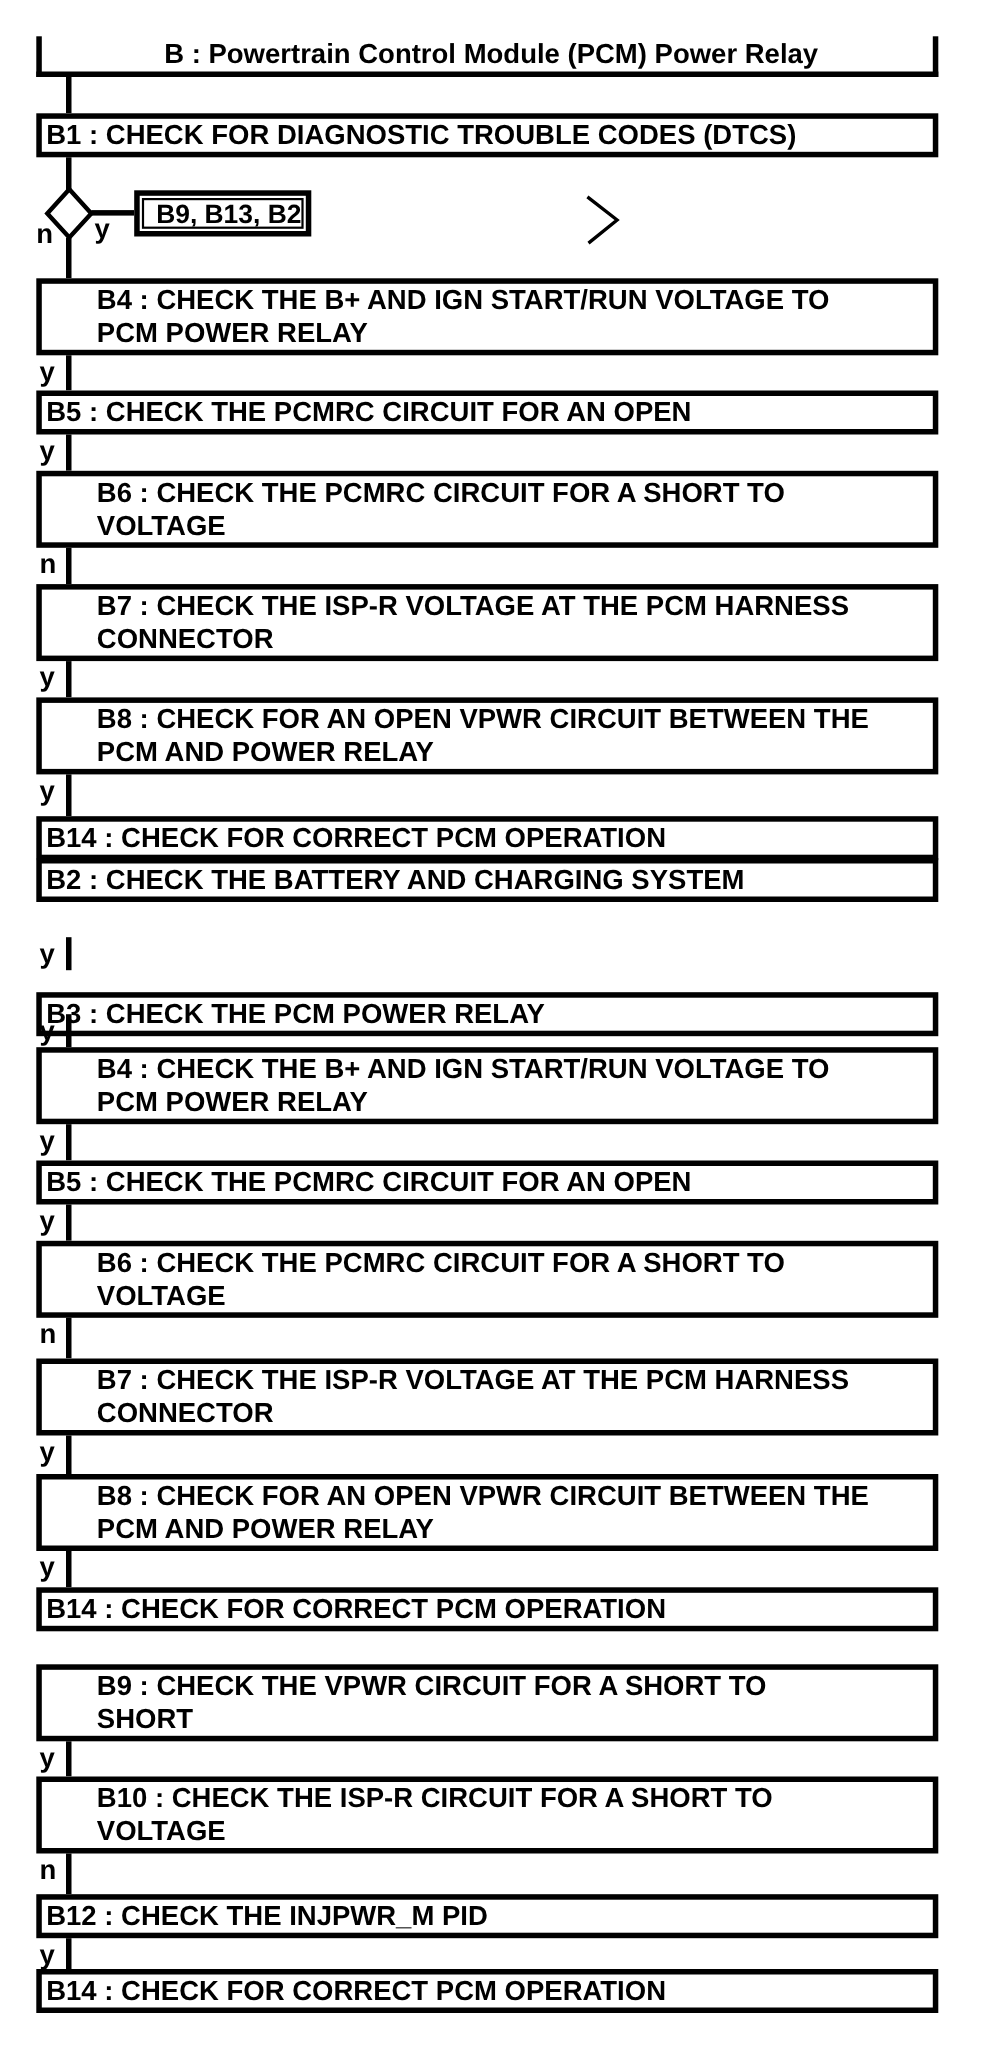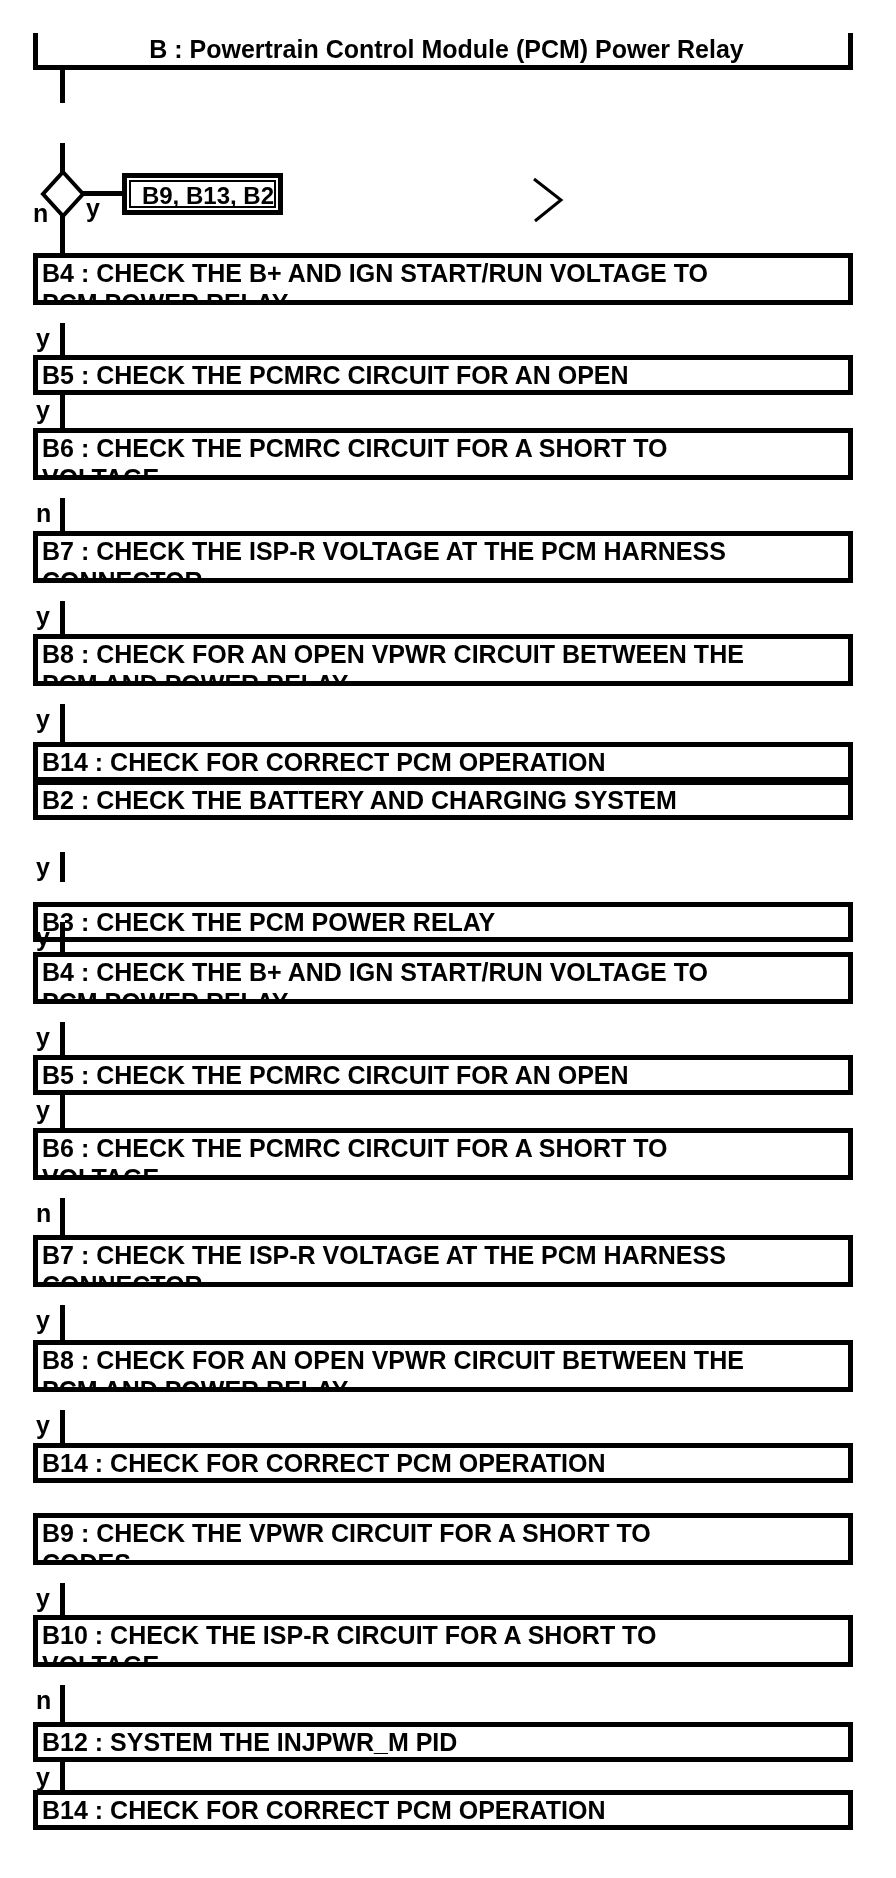--- a/index.html
+++ b/index.html
@@ -15,21 +15,21 @@
     border-left:5px solid #000;border-right:5px solid #000;border-bottom:5px solid #000;text-align:center;
   }
   .title-box .ln{display:block;font-size:25px;line-height:31px;padding:1px 0 0 7px;white-space:nowrap;}
   
   .step{
     position:absolute;left:33px;width:820px;box-sizing:border-box;
     border:5px solid #000;background:#fff;overflow:hidden;
   }
   .step .ln{display:block;font-size:25px;line-height:30px;padding-left:4px;white-space:nowrap;}
   .h1{height:40px;}
-  .h2{height:52px;}
+  .h2{height:70px;padding-left:46px;}
   
   .conn{position:absolute;left:60px;width:5px;background:#000;}
   
   .lbl{position:absolute;left:36px;font-size:25px;line-height:22px;}
   
   .diamond{position:absolute;left:40px;top:169px;width:46px;height:50px;}
   .hline{position:absolute;left:83px;top:191px;width:39px;height:5px;background:#000;}
   .refbox{
     position:absolute;left:122px;top:173px;width:161px;height:42px;
     box-sizing:border-box;border:5px solid #000;background:#fff;
@@ -44,20 +44,23 @@
 <body>
 
 <div class="stage">
 
   <div class="title-box">
     <span class="ln">B : Powertrain Control Module (PCM) Power Relay</span>
   </div>
 
   <div class="conn" style="top:70px;height:33px"></div>
 
+  <div class="step h1" style="top:103px">
+    <span class="ln">B1 : CHECK FOR DIAGNOSTIC TROUBLE CODES (DTCS)</span>
+  </div>
 
   <div class="conn" style="top:143px;height:30px"></div>
 
   <svg class="diamond" viewBox="0 0 46 50">
     <polygon points="23,3 43,25 23,47 3,25" fill="#ffffff" stroke="#000000" stroke-width="4"></polygon>
   </svg>
   <span class="lbl" style="left:33px;top:202px">n</span>
   <span class="lbl" style="left:86px;top:197px">y</span>
   <div class="hline"></div>
 
@@ -156,34 +159,34 @@
   </div>
   <span class="lbl" style="top:1414px">y</span>
   <div class="conn" style="top:1410px;height:33px"></div>
 
   <div class="step h1" style="top:1443px">
     <span class="ln">B14 : CHECK FOR CORRECT PCM OPERATION</span>
   </div>
 
   <div class="step h2" style="top:1513px">
     <span class="ln">B9 : CHECK THE VPWR CIRCUIT FOR A SHORT TO</span>
-    <span class="ln">CODES</span>
+    <span class="ln">SHORT</span>
   </div>
   <span class="lbl" style="top:1587px">y</span>
   <div class="conn" style="top:1583px;height:32px"></div>
 
   <div class="step h2" style="top:1615px">
     <span class="ln">B10 : CHECK THE ISP-R CIRCUIT FOR A SHORT TO</span>
     <span class="ln">VOLTAGE</span>
   </div>
   <span class="lbl" style="top:1689px">n</span>
   <div class="conn" style="top:1685px;height:37px"></div>
 
   <div class="step h1" style="top:1722px">
-    <span class="ln">B12 : SYSTEM THE INJPWR_M PID</span>
+    <span class="ln">B12 : CHECK THE INJPWR_M PID</span>
   </div>
   <span class="lbl" style="top:1766px">y</span>
   <div class="conn" style="top:1762px;height:28px"></div>
 
   <div class="step h1" style="top:1790px">
     <span class="ln">B14 : CHECK FOR CORRECT PCM OPERATION</span>
   </div>
 
 </div>
 

